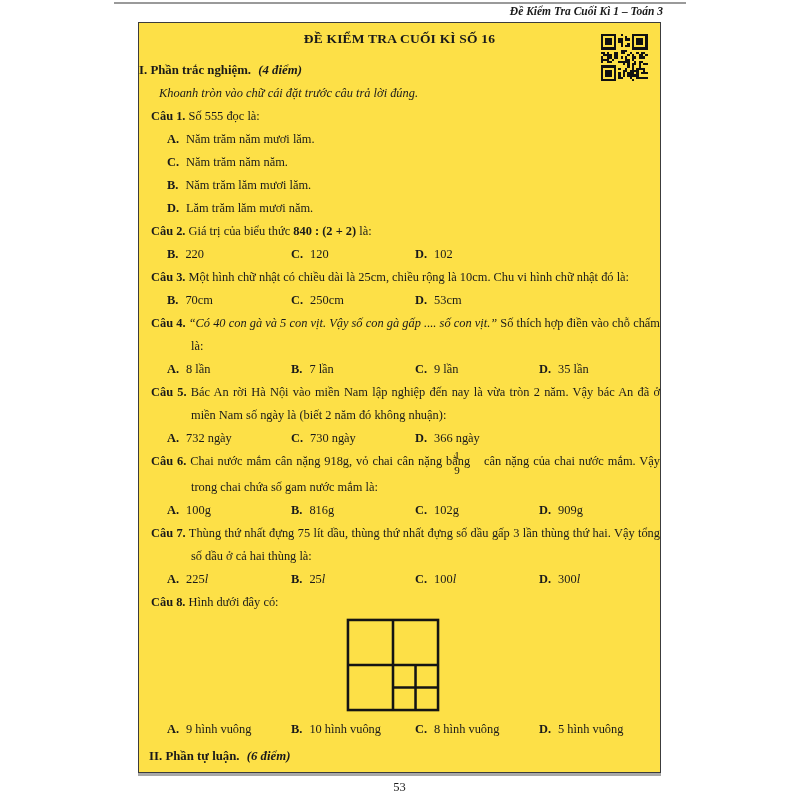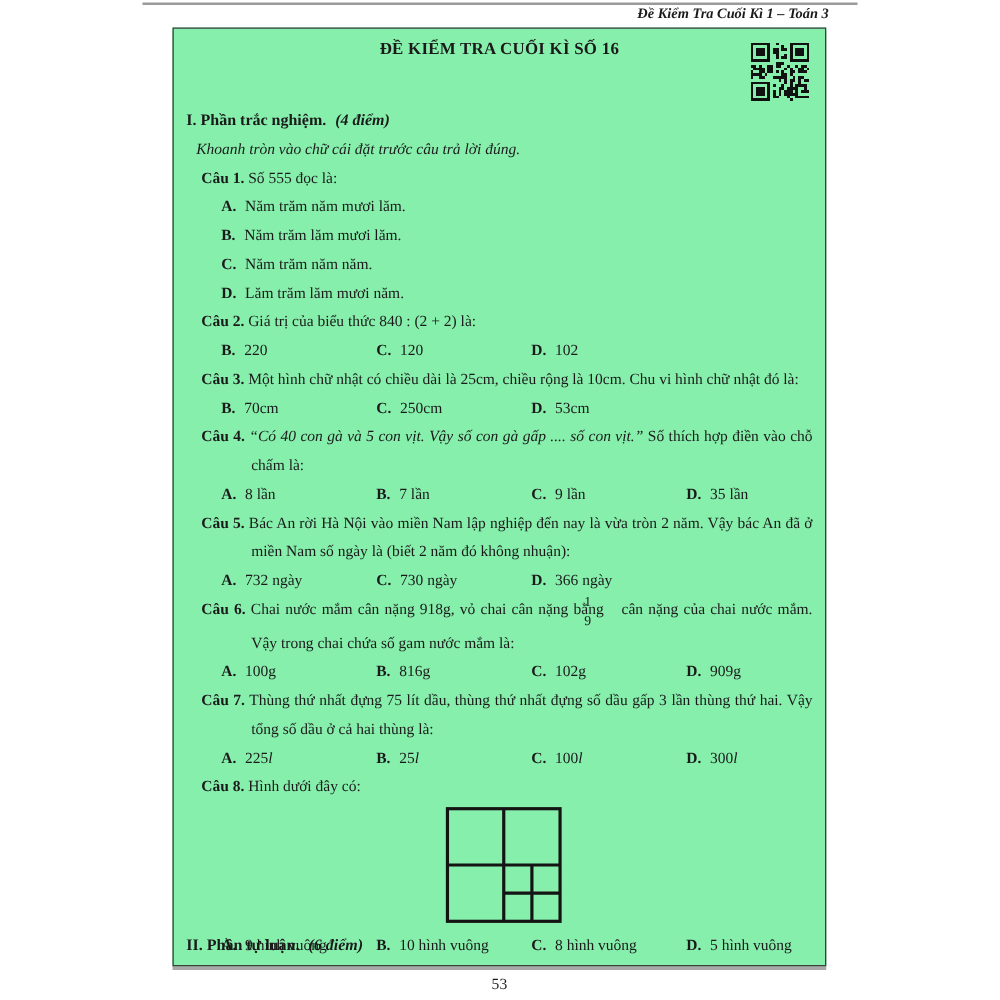--- a/index.html
+++ b/index.html
@@ -5,30 +5,30 @@
   html,body{margin:0;padding:0;}
   body{
     width:800px;height:800px;position:relative;background:#ffffff;
     font-family:"Liberation Serif", serif;color:#1a1a1a;font-size:12.4px;
     overflow:hidden;
   }
   .top-line{position:absolute;left:114px;top:2px;width:572px;height:2px;background:#9a9a9a;}
   .page-header{position:absolute;top:5px;right:137px;font-size:11.5px;font-weight:bold;font-style:italic;}
   .sheet{
     position:absolute;left:138px;top:22px;width:523px;height:751px;box-sizing:border-box;
-    border:1.5px solid #3c3c3c;box-shadow:0 3px 0 #a8a8a8;padding:6px 10px;background:#86efac;
+    border:1.5px solid #3c3c3c;box-shadow:0 3px 0 #a8a8a8;padding:6px 0;background:#fde047;
   }
   .title{text-align:center;font-weight:bold;font-size:13.5px;margin-top:2px;letter-spacing:.2px;}
   .qr{position:absolute;top:11px;right:11px;width:50px;height:47px;}
-  .sec-heading{font-weight:bold;font-size:12.8px;margin-top:38px;line-height:23px;}
+  .sec-heading{font-weight:bold;font-size:12.8px;margin-top:12px;line-height:23px;}
   .sec-heading .pts{font-style:italic;margin-left:4px;}
-  .instr{font-style:italic;margin-left:8px;line-height:23px;}
+  .instr{font-style:italic;margin-left:20px;line-height:23px;}
   .q{margin-left:12px;padding-left:40px;text-indent:-40px;text-align:justify;line-height:23px;}
   .q .lbl{font-weight:bold;margin-top:40px;}
-  .b{font-weight:normal;}
+  .b{font-weight:bold;}
   .i{font-style:italic;}
   .opts{display:flex;flex-wrap:wrap;margin-left:28px;line-height:23px;}
   .opts .opt{width:124px;white-space:nowrap;}
   .opts .opt:last-child{width:auto;}
   .opts.two .opt{width:249px;}
   .opt .L{font-weight:bold;margin-right:7px;}
   .tail{font-style:italic;}
   .frac{display:inline-block;text-align:center;vertical-align:-9px;line-height:1;font-size:11px;margin:0 3px;}
   .frac .num{display:block;padding-bottom:1.5px;}
   .frac .den{display:block;border-top:1.2px solid #1a1a1a;padding-top:1.5px;}
@@ -177,22 +177,22 @@
     <span>I.</span>
     <span>Phần trắc nghiệm.</span>
     <span class="pts">(4 điểm)</span>
   </div>
   <div class="instr">Khoanh tròn vào chữ cái đặt trước câu trả lời đúng.</div>
 
   <div>
       <div class="q"><span class="lbl">Câu 1.</span> <span>Số 555 đọc là:</span></div>
       <div class="opts two">
         <span class="opt"><span class="L">A.</span><span>Năm trăm năm mươi lăm.</span></span>
+        <span class="opt"><span class="L">C.</span><span>Năm trăm năm năm.</span></span>
         <span class="opt"><span class="L">B.</span><span>Năm trăm lăm mươi lăm.</span></span>
-        <span class="opt"><span class="L">C.</span><span>Năm trăm năm năm.</span></span>
         <span class="opt"><span class="L">D.</span><span>Lăm trăm lăm mươi năm.</span></span>
       </div>
       <div class="q"><span class="lbl">Câu 2.</span> <span>Giá trị của biểu thức </span><span class="b">840 : (2 + 2)</span><span> là:</span></div>
       <div class="opts">
         <span class="opt"><span class="L">B.</span><span>220</span></span>
         <span class="opt"><span class="L">C.</span><span>120</span></span>
         <span class="opt"><span class="L">D.</span><span>102</span></span>
       </div>
       <div class="q"><span class="lbl">Câu 3.</span> <span>Một hình chữ nhật có chiều dài là 25cm, chiều rộng là 10cm. Chu vi hình chữ nhật đó là:</span></div>
       <div class="opts">

